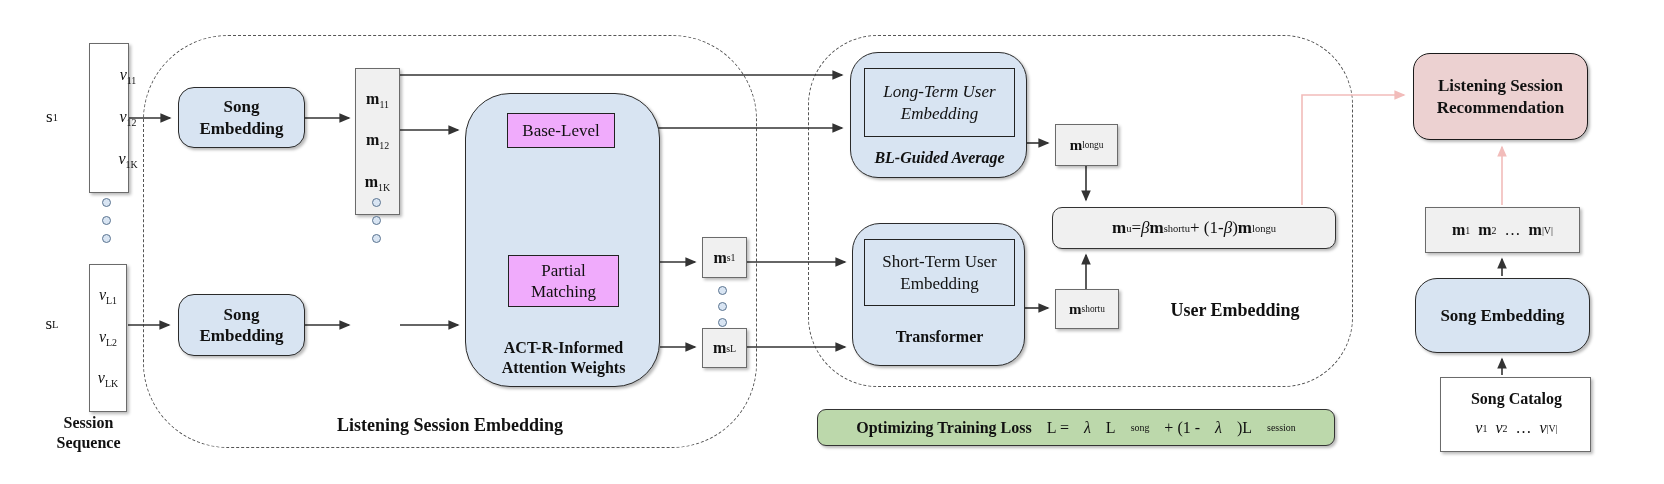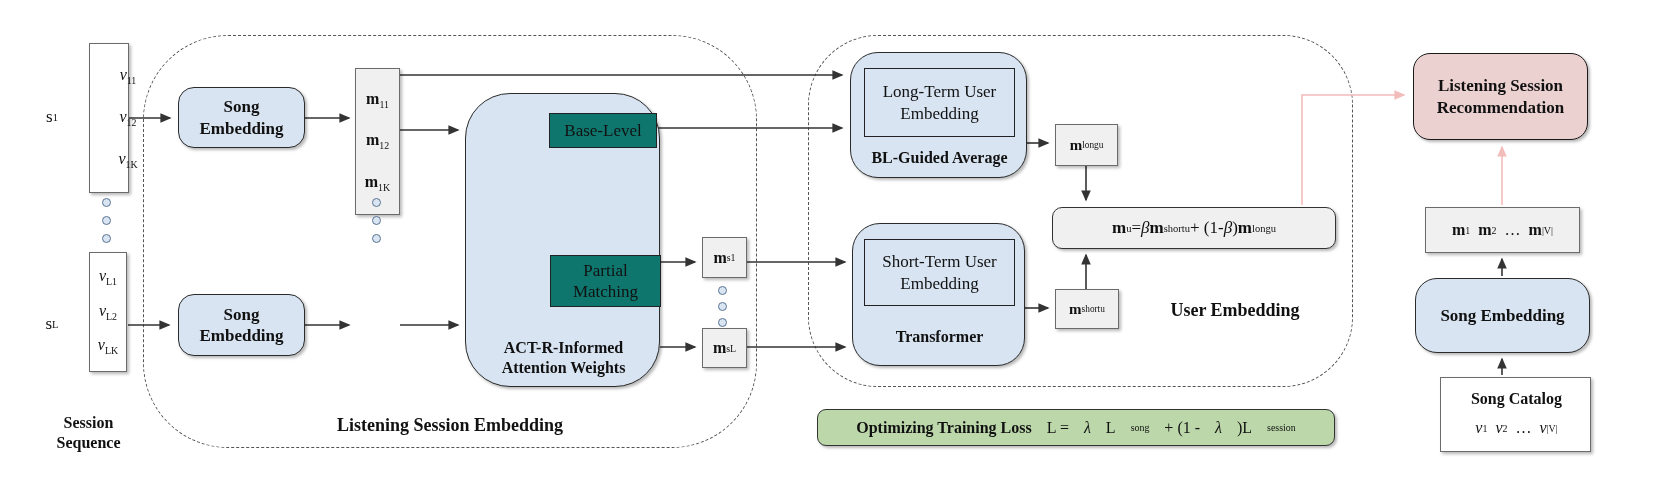--- a/index.html
+++ b/index.html
@@ -5,21 +5,21 @@
   html,body{margin:0;padding:0;background:#ffffff;}
   #stage{position:relative;width:1664px;height:484px;background:#ffffff;
          font-family:"Liberation Serif","DejaVu Serif",serif;color:#111;overflow:hidden;}
   .abs{position:absolute;box-sizing:border-box;}
   .center{display:flex;align-items:center;justify-content:center;text-align:center;}
   .col{display:flex;flex-direction:column;justify-content:space-evenly;align-items:center;text-align:center;}
   .shadow{box-shadow:2px 2px 3px rgba(0,0,0,0.28);}
   .region{border:1.6px dashed #555;background:transparent;}
   .blue{background:#d8e4f2;border:1.4px solid #2b2b2b;}
   .blue-inner{background:#d8e4f2;border:1.4px solid #222;}
-  .blue-lite{background:#0f766e;border:1.4px solid #222;margin-left:42px;}
+  .blue-lite{background:#f0abfc;border:1.4px solid #222;}
   .graybox{background:#f0f0f0;border:1.8px solid #6b6b6b;}
   .whitebox{background:#ffffff;border:1.8px solid #6b6b6b;}
   .pinkbox{background:#ecd1d1;border:1.6px solid #1a1a1a;}
   .greenbox{background:#bcd8ab;border:1.5px solid #333;}
   .formulabox{background:#f0f0f0;border:1.6px solid #333;}
   .bold{font-weight:bold;}
   .fs15{font-size:15px;} .fs16{font-size:16px;} .fs17{font-size:17px;}
   .fs21{font-size:18px;font-weight:bold;}
   sub{font-size:0.62em;} sup{font-size:0.62em;}
   .vcell{font-size:16px;} .vcell i{font-style:italic;}
@@ -79,21 +79,21 @@
     <div class="vcell"><i>v</i><sub>11</sub></div>
     <div class="vcell"><i>v</i><sub>12</sub></div>
     <div class="vcell"><i>v</i><sub>1K</sub></div>
   </div>
 
   <div class="dot lvl2" style="left:102px;top:198px;"></div>
   <div class="dot lvl2" style="left:102px;top:216px;"></div>
   <div class="dot lvl2" style="left:102px;top:234px;"></div>
 
   <div class="abs center fs17 lvl2" style="left:36px;top:312px;width:32px;height:24px;">s<sub>L</sub></div>
-  <div class="abs whitebox shadow col lvl2" style="left:89px;top:252px;width:38px;height:120px;">
+  <div class="abs whitebox shadow col lvl2" style="left:89px;top:264px;width:38px;height:148px;">
     <div class="vcell"><i>v</i><sub>L1</sub></div>
     <div class="vcell"><i>v</i><sub>L2</sub></div>
     <div class="vcell"><i>v</i><sub>LK</sub></div>
   </div>
 
   <div class="abs center bold fs16 lh125 lvl2" style="left:16px;top:410px;width:145px;height:46px;">Session<br>Sequence</div>
 
   <div class="abs blue shadow center bold fs17 lh125 lvl2" style="left:178px;top:87px;width:127px;height:61px;border-radius:16px;">Song<br>Embedding</div>
   <div class="abs blue shadow center bold fs17 lh125 lvl2" style="left:178px;top:294px;width:127px;height:62px;border-radius:16px;">Song<br>Embedding</div>
 
@@ -123,21 +123,21 @@
   <div class="dot lvl2" style="left:718px;top:302px;"></div>
   <div class="dot lvl2" style="left:718px;top:318px;"></div>
 
   <div class="abs graybox shadow center fs16 lvl2" style="left:702px;top:328px;width:45px;height:40px;">
       <b>m</b>
       <sub>sL</sub>
     </div>
 
   <div class="abs center fs21 lvl2" style="left:200px;top:411px;width:500px;height:28px;">Listening Session Embedding</div>
 
-  <div class="abs blue shadow lvl2" style="left:850px;top:52px;width:177px;height:126px;border-radius:28px;">
+  <div class="abs blue shadow lvl2" style="left:850px;top:52px;width:177px;height:126px;border-radius:28px;font-style:italic;">
     <div class="abs blue-inner center fs17 lh125" style="left:13px;top:15px;width:151px;height:69px;">Long-Term User<br>Embedding</div>
     <div class="abs center bold fs16" style="left:0px;top:92px;width:177px;height:26px;">BL-Guided Average</div>
   </div>
 
   <div class="abs graybox shadow center fs15 lvl2" style="left:1055px;top:124px;width:63px;height:42px;">
       <b>m</b>
       <sup>long</sup>
       <sub>u</sub>
     </div>
 

